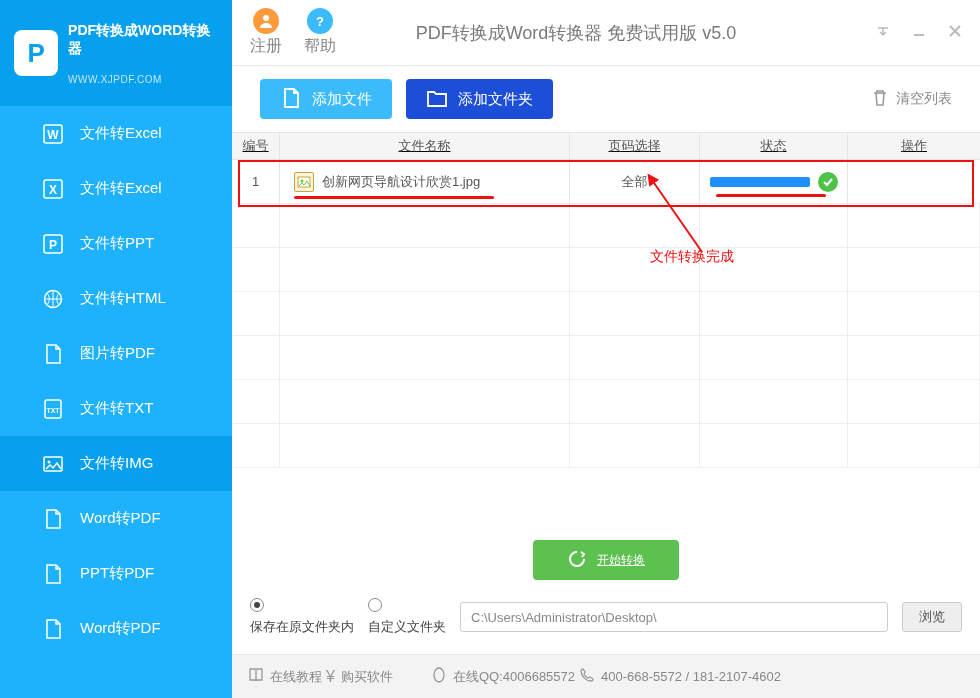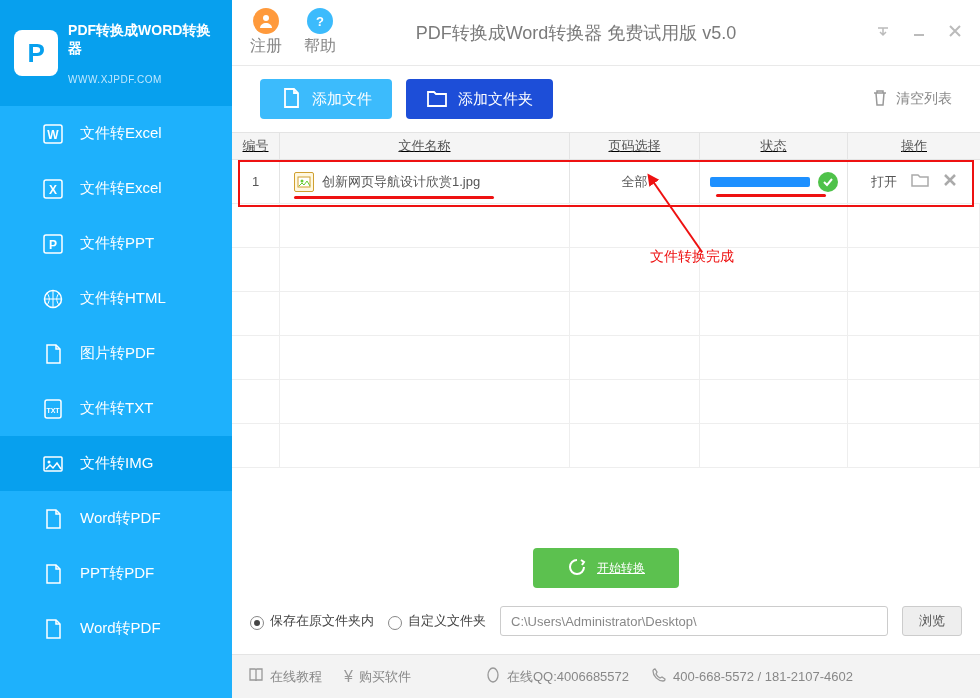--- a/index.html
+++ b/index.html
@@ -58,27 +58,27 @@
 .row-highlight { position: absolute; left: 6px; right: 6px; top: 28px; height: 47px; border: 2px solid #e11; pointer-events: none; }
 .empty-row { height: 44px; border-bottom: 1px solid #eee; display: flex; }
 .empty-row .td { border-right: 1px solid #eee; }
 
 .annotation { position: absolute; left: 418px; top: 116px; color: #e11; font-size: 14px; pointer-events: none; }
 .arrow-svg { position: absolute; left: 410px; top: 40px; pointer-events: none; }
 
 .convert-bar { display: flex; justify-content: center; padding: 8px 0 18px; }
 
 .save-bar { display: flex; align-items: center; padding: 0 18px 18px; gap: 14px; font-size: 13px; color: #444; }
-.radio-row { display: flex; align-items: flex-end; gap: 6px; }
+.radio-row { display: flex; align-items: flex-start; gap: 6px; flex-direction: column; }
 .radio-dot { width: 14px; height: 14px; border-radius: 50%; border: 1px solid #888; display: flex; align-items: center; justify-content: center; }
 .radio-dot.on::after { content: ''; width: 6px; height: 6px; border-radius: 50%; background: #444; }
 .path-input { flex: 1; height: 30px; border: 1px solid #ccc; border-radius: 3px; padding: 0 10px; font-size: 13px; color: #888; }
 .browse-btn { height: 30px; padding: 0 16px; background: #eee; border: 1px solid #ccc; border-radius: 3px; font-size: 13px; color: #555; cursor: pointer; display: flex; align-items: center; }
 
-.footer { height: 44px; background: #f3f3f3; display: flex; align-items: center; padding: 0 16px; gap: 22px; font-size: 13px; color: #888; border-top: 1px solid #e4e4e4; }
+.footer { height: 44px; background: #f3f3f3; display: flex; align-items: center; padding: 0 16px; gap: 4px; font-size: 13px; color: #888; border-top: 1px solid #e4e4e4; }
 .footer-item { display: flex; align-items: center; gap: 6px; }
 .footer-spacer { width: 30px; }
 </style>
 </head>
 <body>
 
 <div class="app">
 
   <div class="sidebar">
     <div class="logo-area">
@@ -264,31 +264,20 @@
         <div class="td col-page">全部</div>
         <div class="td col-status">
           <div class="status-bar"></div>
           <div class="check-circle">
               <svg width="12" height="12">
                 <path d="M2 6l3 3 5-6" fill="none" stroke="#fff" stroke-width="2"></path>
               </svg>
             </div>
           <div class="status-under"></div>
         </div>
-        <div class="td col-op">
-          <div class="op-inner">
-            <span class="op-link">打开</span>
-            <span><svg width="18" height="16">
-                  <path d="M1 3h6l2 2h8v9H1z" fill="none" stroke="#aaa" stroke-width="1.5"></path>
-                </svg></span>
-            <span><svg width="14" height="14">
-                  <path d="M2 2l10 10M12 2L2 12" stroke="#aaa" stroke-width="2.5"></path>
-                </svg></span>
-          </div>
-        </div>
       </div>
       <div class="empty-row">
           <div class="td col-num"></div>
           <div class="td col-name"></div>
           <div class="td col-page"></div>
           <div class="td col-status"></div>
           <div class="td col-op"></div>
         </div>
       <div class="empty-row">
           <div class="td col-num"></div>

